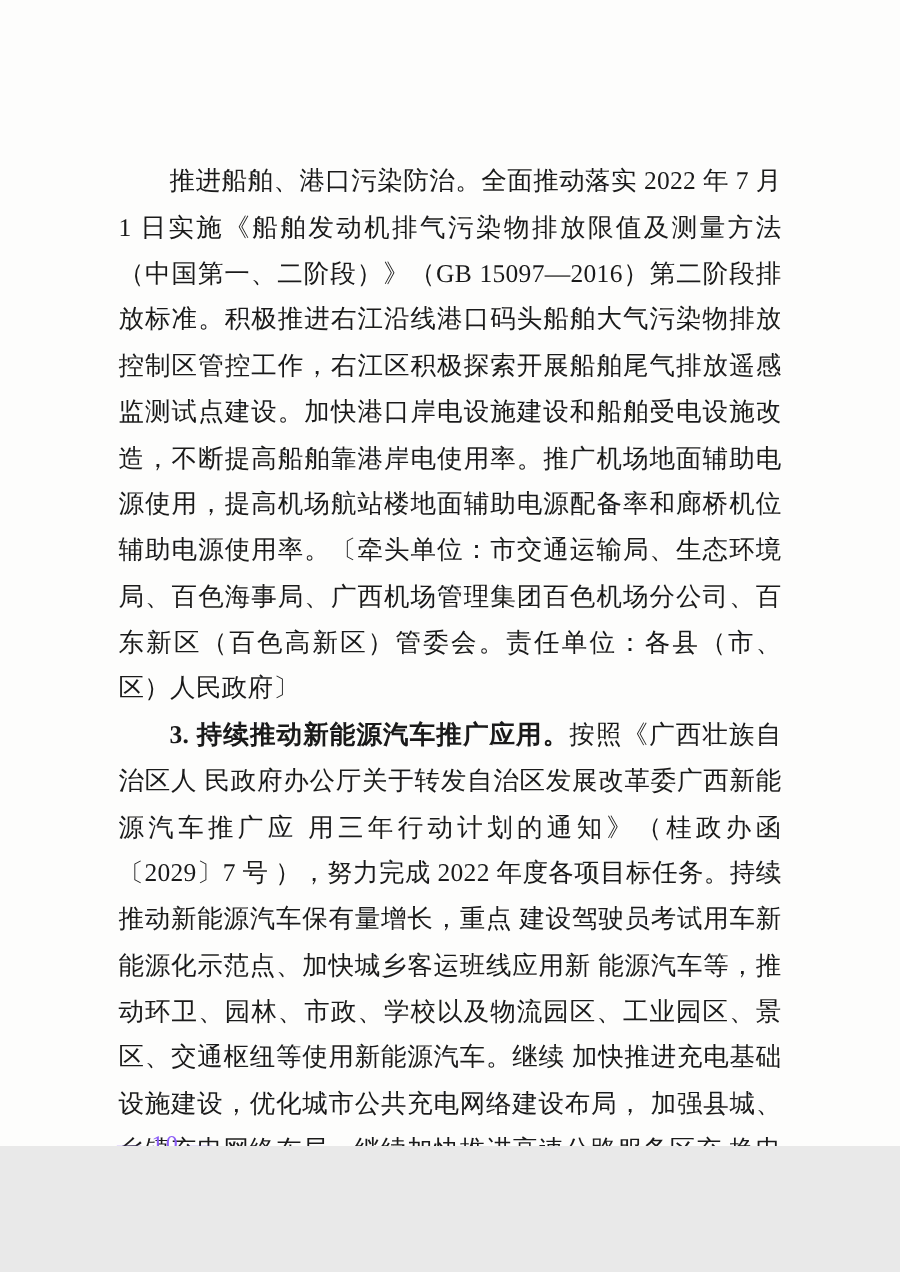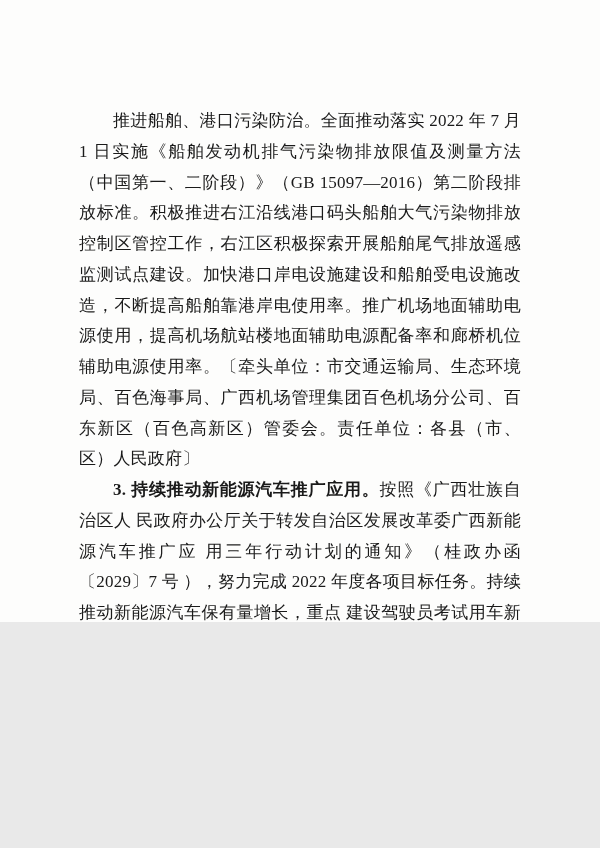--- a/index.html
+++ b/index.html
@@ -3,21 +3,21 @@
 <meta charset="utf-8">
 <style>
   html, body {
     margin: 0;
     padding: 0;
     background: #e9e9e9;
   }
   .page {
     position: relative;
     width: 600px;
-    height: 622px;
+    height: 764px;
     margin: 0;
     background: #fdfdfc;
     overflow: hidden;
     font-family: "Liberation Serif", "DejaVu Serif", serif;
     color: #1a1a1a;
   }
   .body-text {
     position: absolute;
     left: 79px;
     top: 106px;

